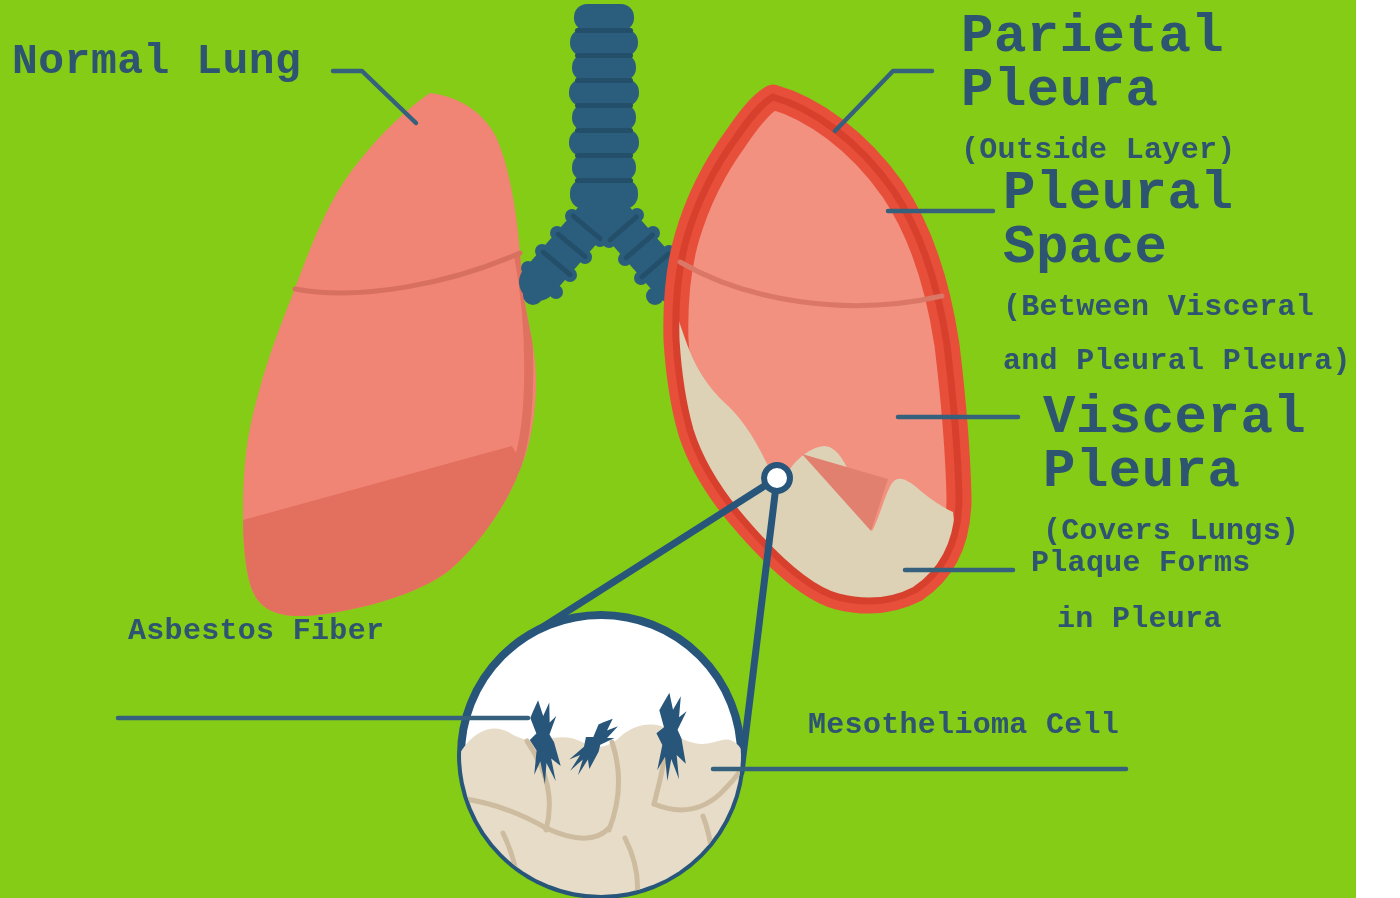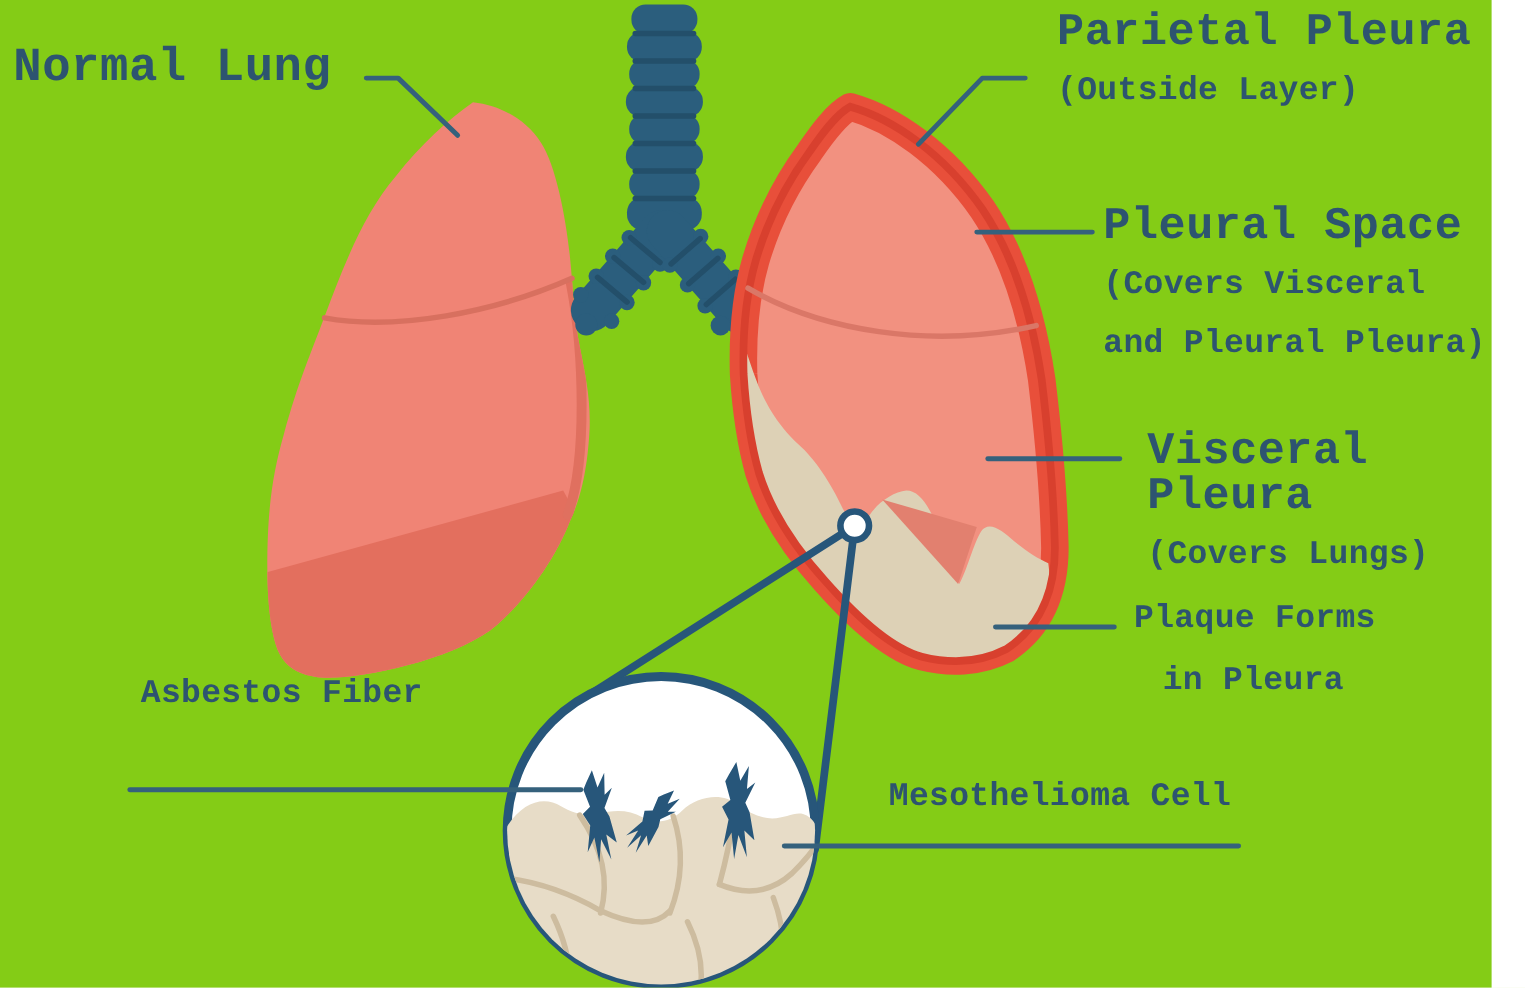--- a/index.html
+++ b/index.html
@@ -2,30 +2,30 @@
 <html><head>
 <meta charset="utf-8">
 <style>
   html,body{margin:0;padding:0;background:#ffffff;}
   .stage{
     position:relative;width:1356px;height:898px;overflow:hidden;background:#84cc16;
     font-family:Liberation Mono, monospace;
   }
   .stage svg.art{position:absolute;left:0;top:0;}
   .lbl{position:absolute;color:#2d5470;line-height:1;}
-  .lbl .title{font-weight:700;font-size:41px;letter-spacing:.5px;display:block;}
+  .lbl .title{font-weight:700;font-size:54px;letter-spacing:.5px;display:block;}
   .lbl .title.big{font-size:43px;}
   .lbl .sub{font-weight:600;font-size:30px;letter-spacing:.3px;display:block;margin-top:17px;}
   .lbl .sub + .sub{margin-top:24px;}
   .lbl.medium{font-weight:600;font-size:30px;letter-spacing:.3px;}
   .lbl.medium .line{display:block;}
   .lbl.medium .line + .line{margin-top:26px;margin-left:26px;}
   #lbl-normal{left:12px;top:40px;}
   #lbl-parietal{left:961px;top:10px;}
-  #lbl-pleural{left:1003px;top:186px;}
+  #lbl-pleural{left:1003px;top:167px;}
   #lbl-visceral{left:1043px;top:391px;}
   #lbl-plaque{left:1031px;top:548px;}
   #lbl-asbestos{left:128px;top:616px;}
   #lbl-meso{left:808px;top:710px;}
 </style>
 </head>
 <body>
 
 <div class="stage">
 
@@ -204,21 +204,21 @@
     <span class="title big">Normal Lung</span>
   </div>
 
   <div class="lbl" id="lbl-parietal">
     <span class="title">Parietal Pleura</span>
     <span class="sub">(Outside Layer)</span>
   </div>
 
   <div class="lbl" id="lbl-pleural">
     <span class="title">Pleural Space</span>
-    <span class="sub">(Covers Visceral</span>
+    <span class="sub">(Between Visceral</span>
     <span class="sub">and Pleural Pleura)</span>
   </div>
 
   <div class="lbl" id="lbl-visceral">
     <span class="title">Visceral Pleura</span>
     <span class="sub">(Covers Lungs)</span>
   </div>
 
   <div class="lbl medium" id="lbl-plaque">
     <span class="line">Plaque Forms</span>

